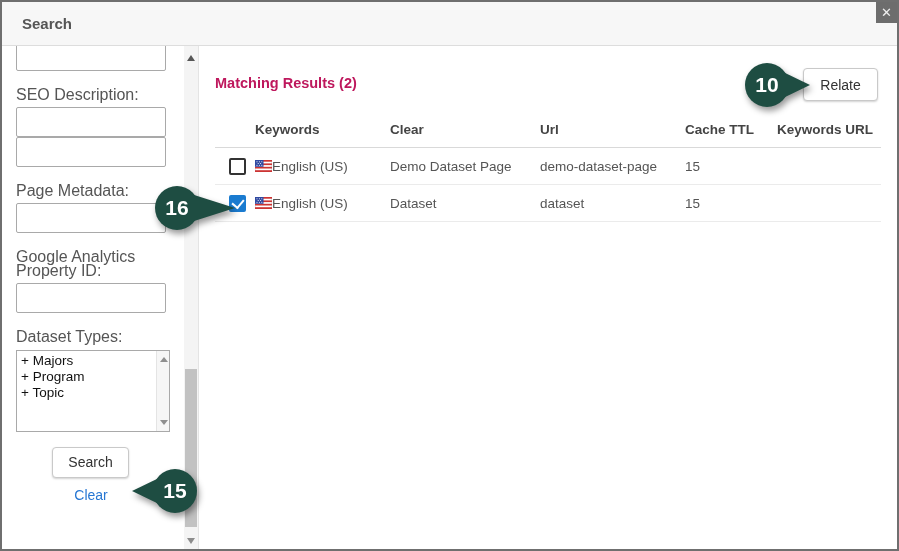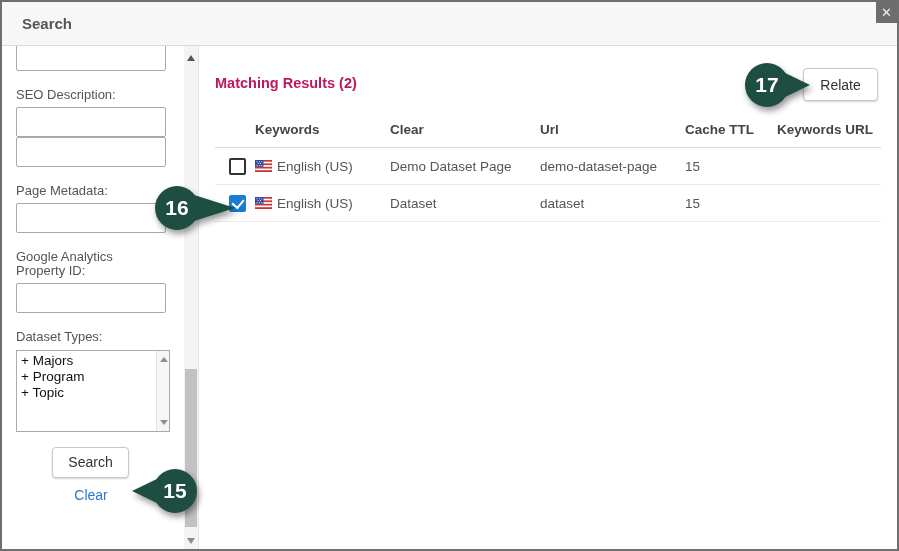--- a/index.html
+++ b/index.html
@@ -21,21 +21,21 @@
     background:#6d6d6d; color:#f0f0f0; font-size:13px; line-height:21px;
     text-align:center; cursor:pointer;
   }
 
   
   .dlg-body { display:flex; height:504px; }
 
   
   .sidebar { width:182px; padding:0 0 0 14px; position:relative; overflow:hidden; }
   .field { width:150px; }
-  .field label { display:block; font-size:13px; color:#555; margin:17px 16px 5px 0; line-height:14px; }
+  .field label { display:block; font-size:16px; color:#555; margin:17px 16px 5px 0; line-height:14px; }
   .field input {
     width:150px; height:30px; border:1px solid #a9a9a9; border-radius:2px;
     background:#fff; padding:0 6px; font-size:13px; color:#333;
   }
   .field input.clipped { margin-top:-14px; }
   .listbox {
     width:154px; height:82px; border:1px solid #a9a9a9; background:#fff;
     position:relative; margin-top:6px; overflow:hidden;
   }
   .listbox .opts { padding:2px 0 0 4px; }
@@ -81,21 +81,21 @@
 
   .table { margin:20px 16px 0 16px; }
   .trow {
     display:grid; grid-template-columns:40px 135px 150px 145px 92px 1fr;
     align-items:center;
   }
   .thead { height:37px; border-bottom:1px solid #d9d9d9; }
   .thead .th { font-size:13.5px; font-weight:bold; color:#444; }
   .tdata { height:37px; border-bottom:1px solid #ebebeb; }
   .td { font-size:13.5px; color:#555; }
-  .lang-cell { display:flex; align-items:center; gap:5px; }
+  .lang-cell { display:flex; align-items:center; }
 
   .checkbox {
     width:17px; height:17px; border:2px solid #333; border-radius:2px;
     background:#fff; margin-left:14px; position:relative; cursor:pointer;
   }
   .checkbox.checked { background:var(--checkbox-checked, #1a7bd0); border-color:var(--checkbox-checked, #1a7bd0); }
   .checkbox.checked::after {
     content:""; position:absolute; left:3px; top:0px; width:6px; height:9px;
     border:solid #fff; border-width:0 2px 2px 0; transform:rotate(40deg);
   }
@@ -269,16 +269,16 @@
   <div class="callout point-left" id="callout-15">
     <div class="tip"></div>
     <div class="bubble">15</div>
   </div>
   <div class="callout point-right" id="callout-16">
     <div class="tip"></div>
     <div class="bubble">16</div>
   </div>
   <div class="callout point-right" id="callout-17">
     <div class="tip"></div>
-    <div class="bubble">17</div>
+    <div class="bubble">10</div>
   </div>
 
 </div>
 
 </body></html>

